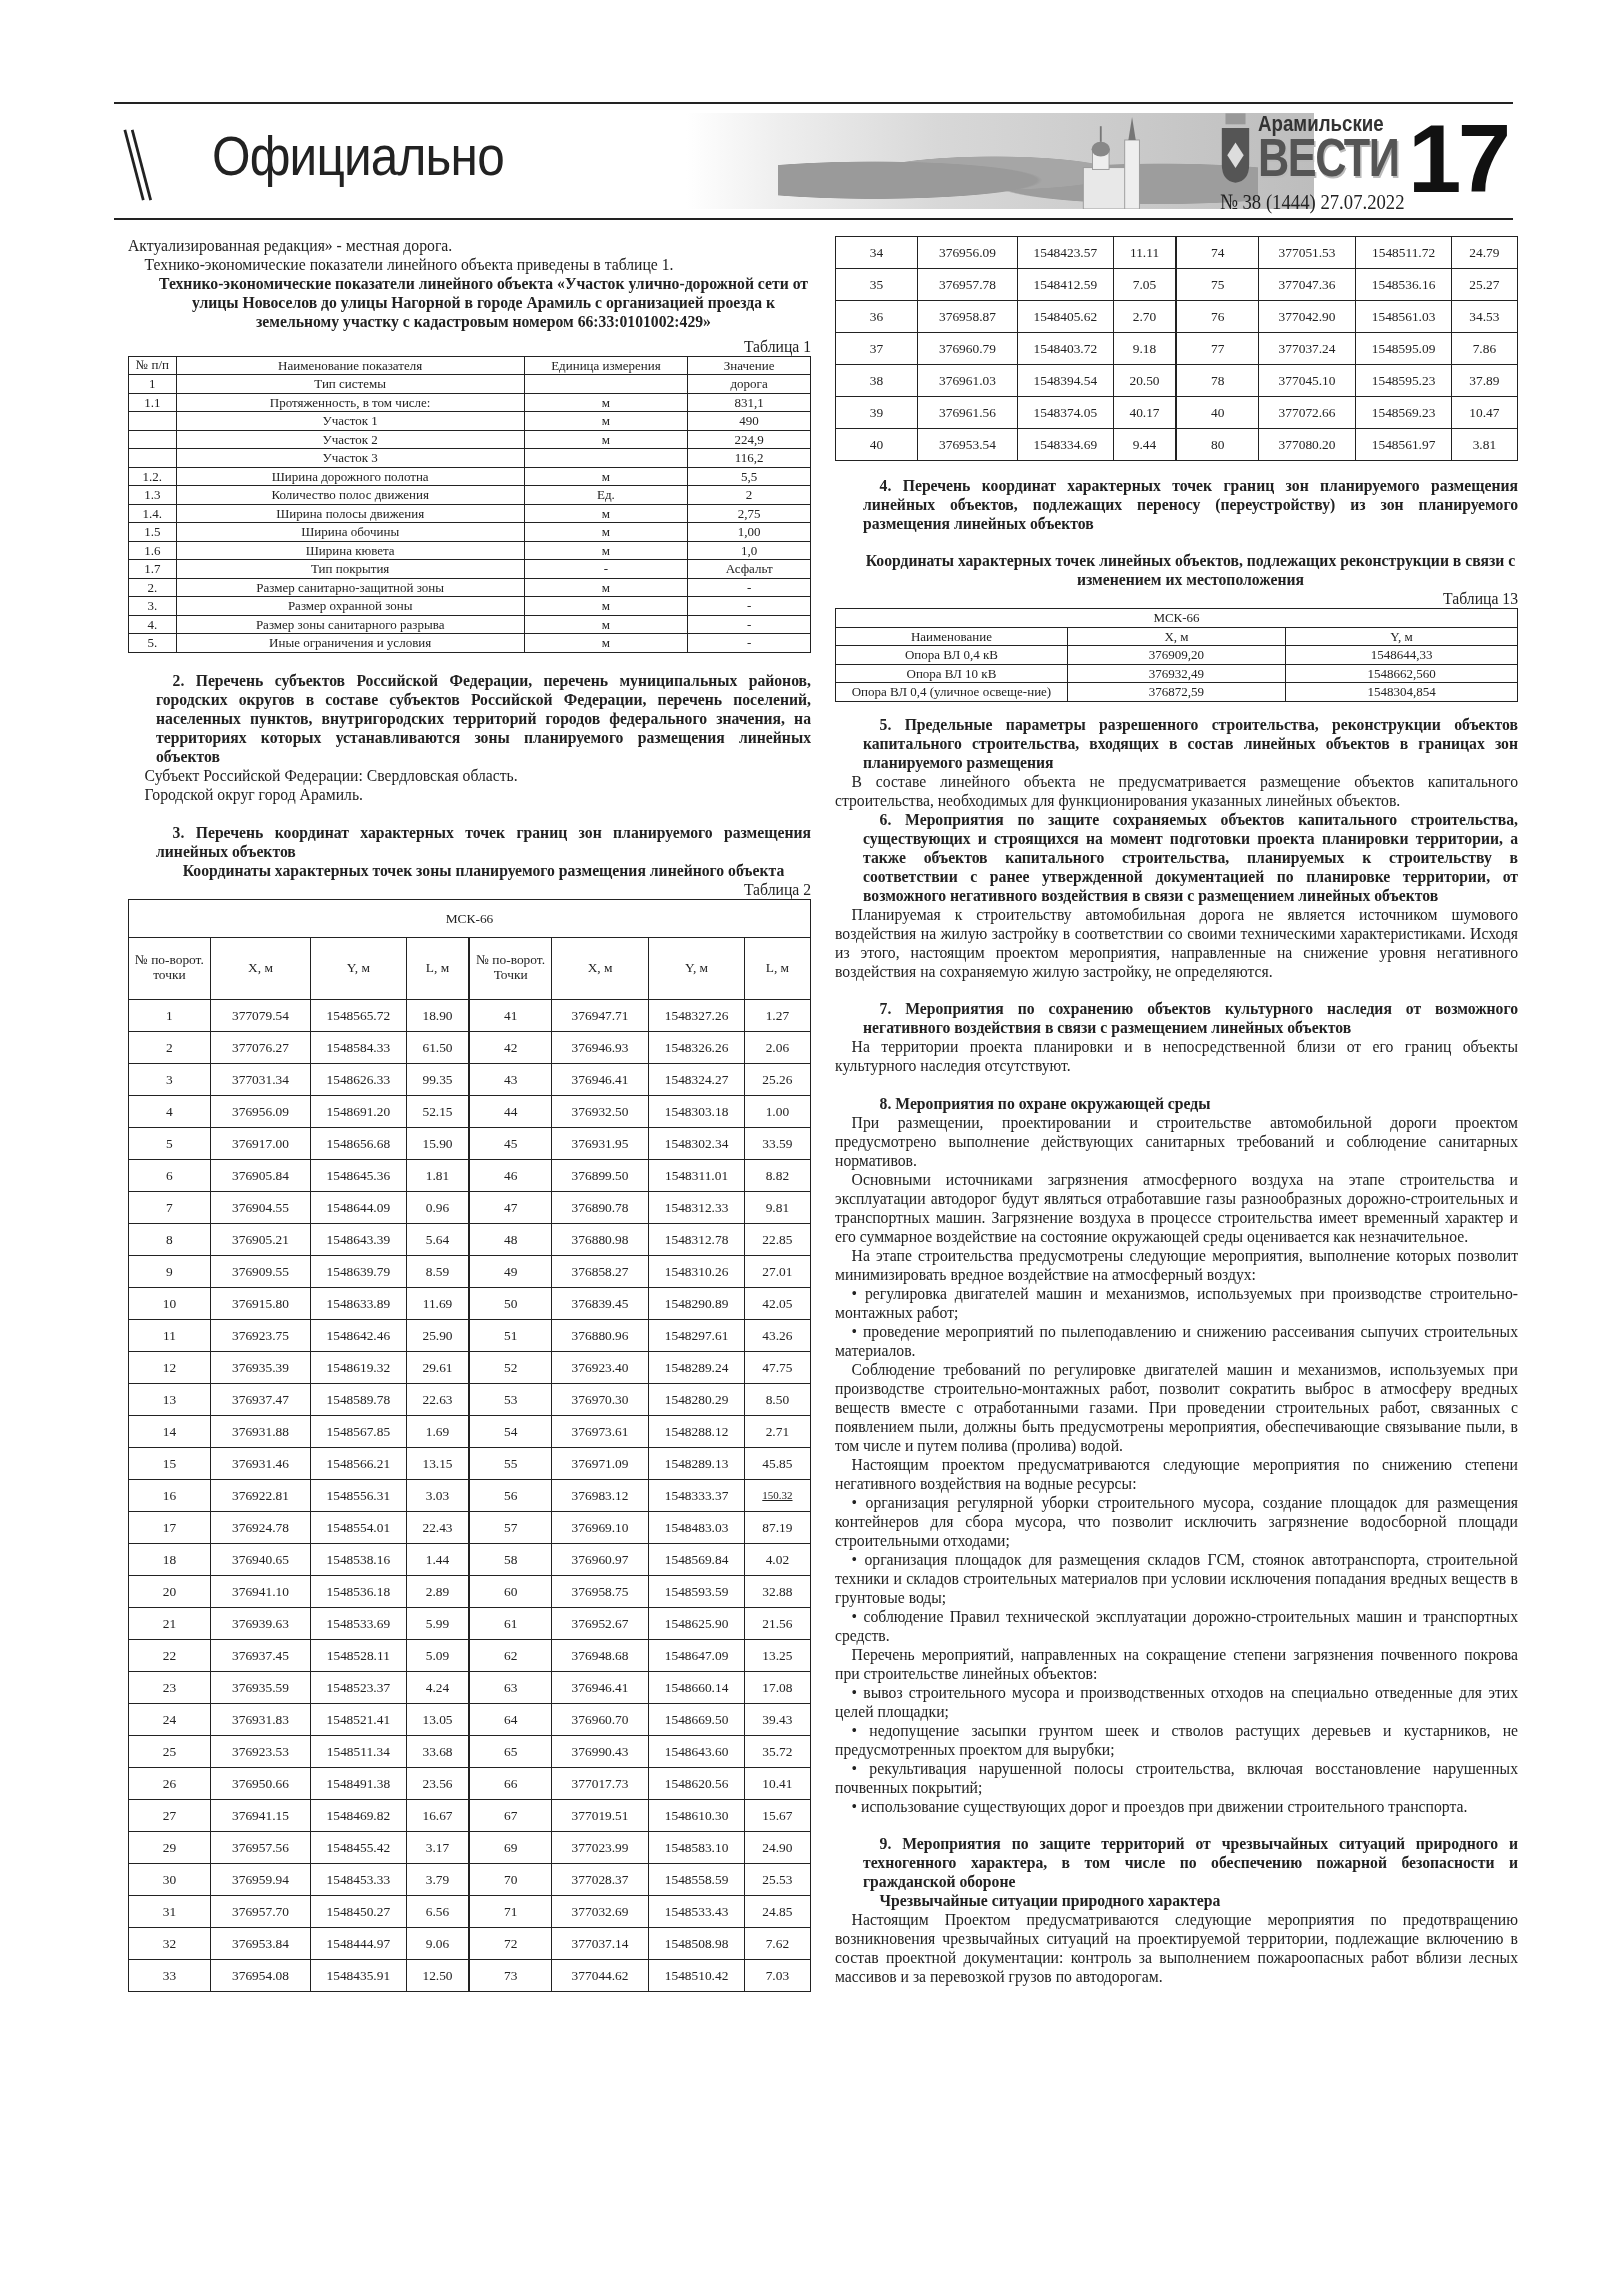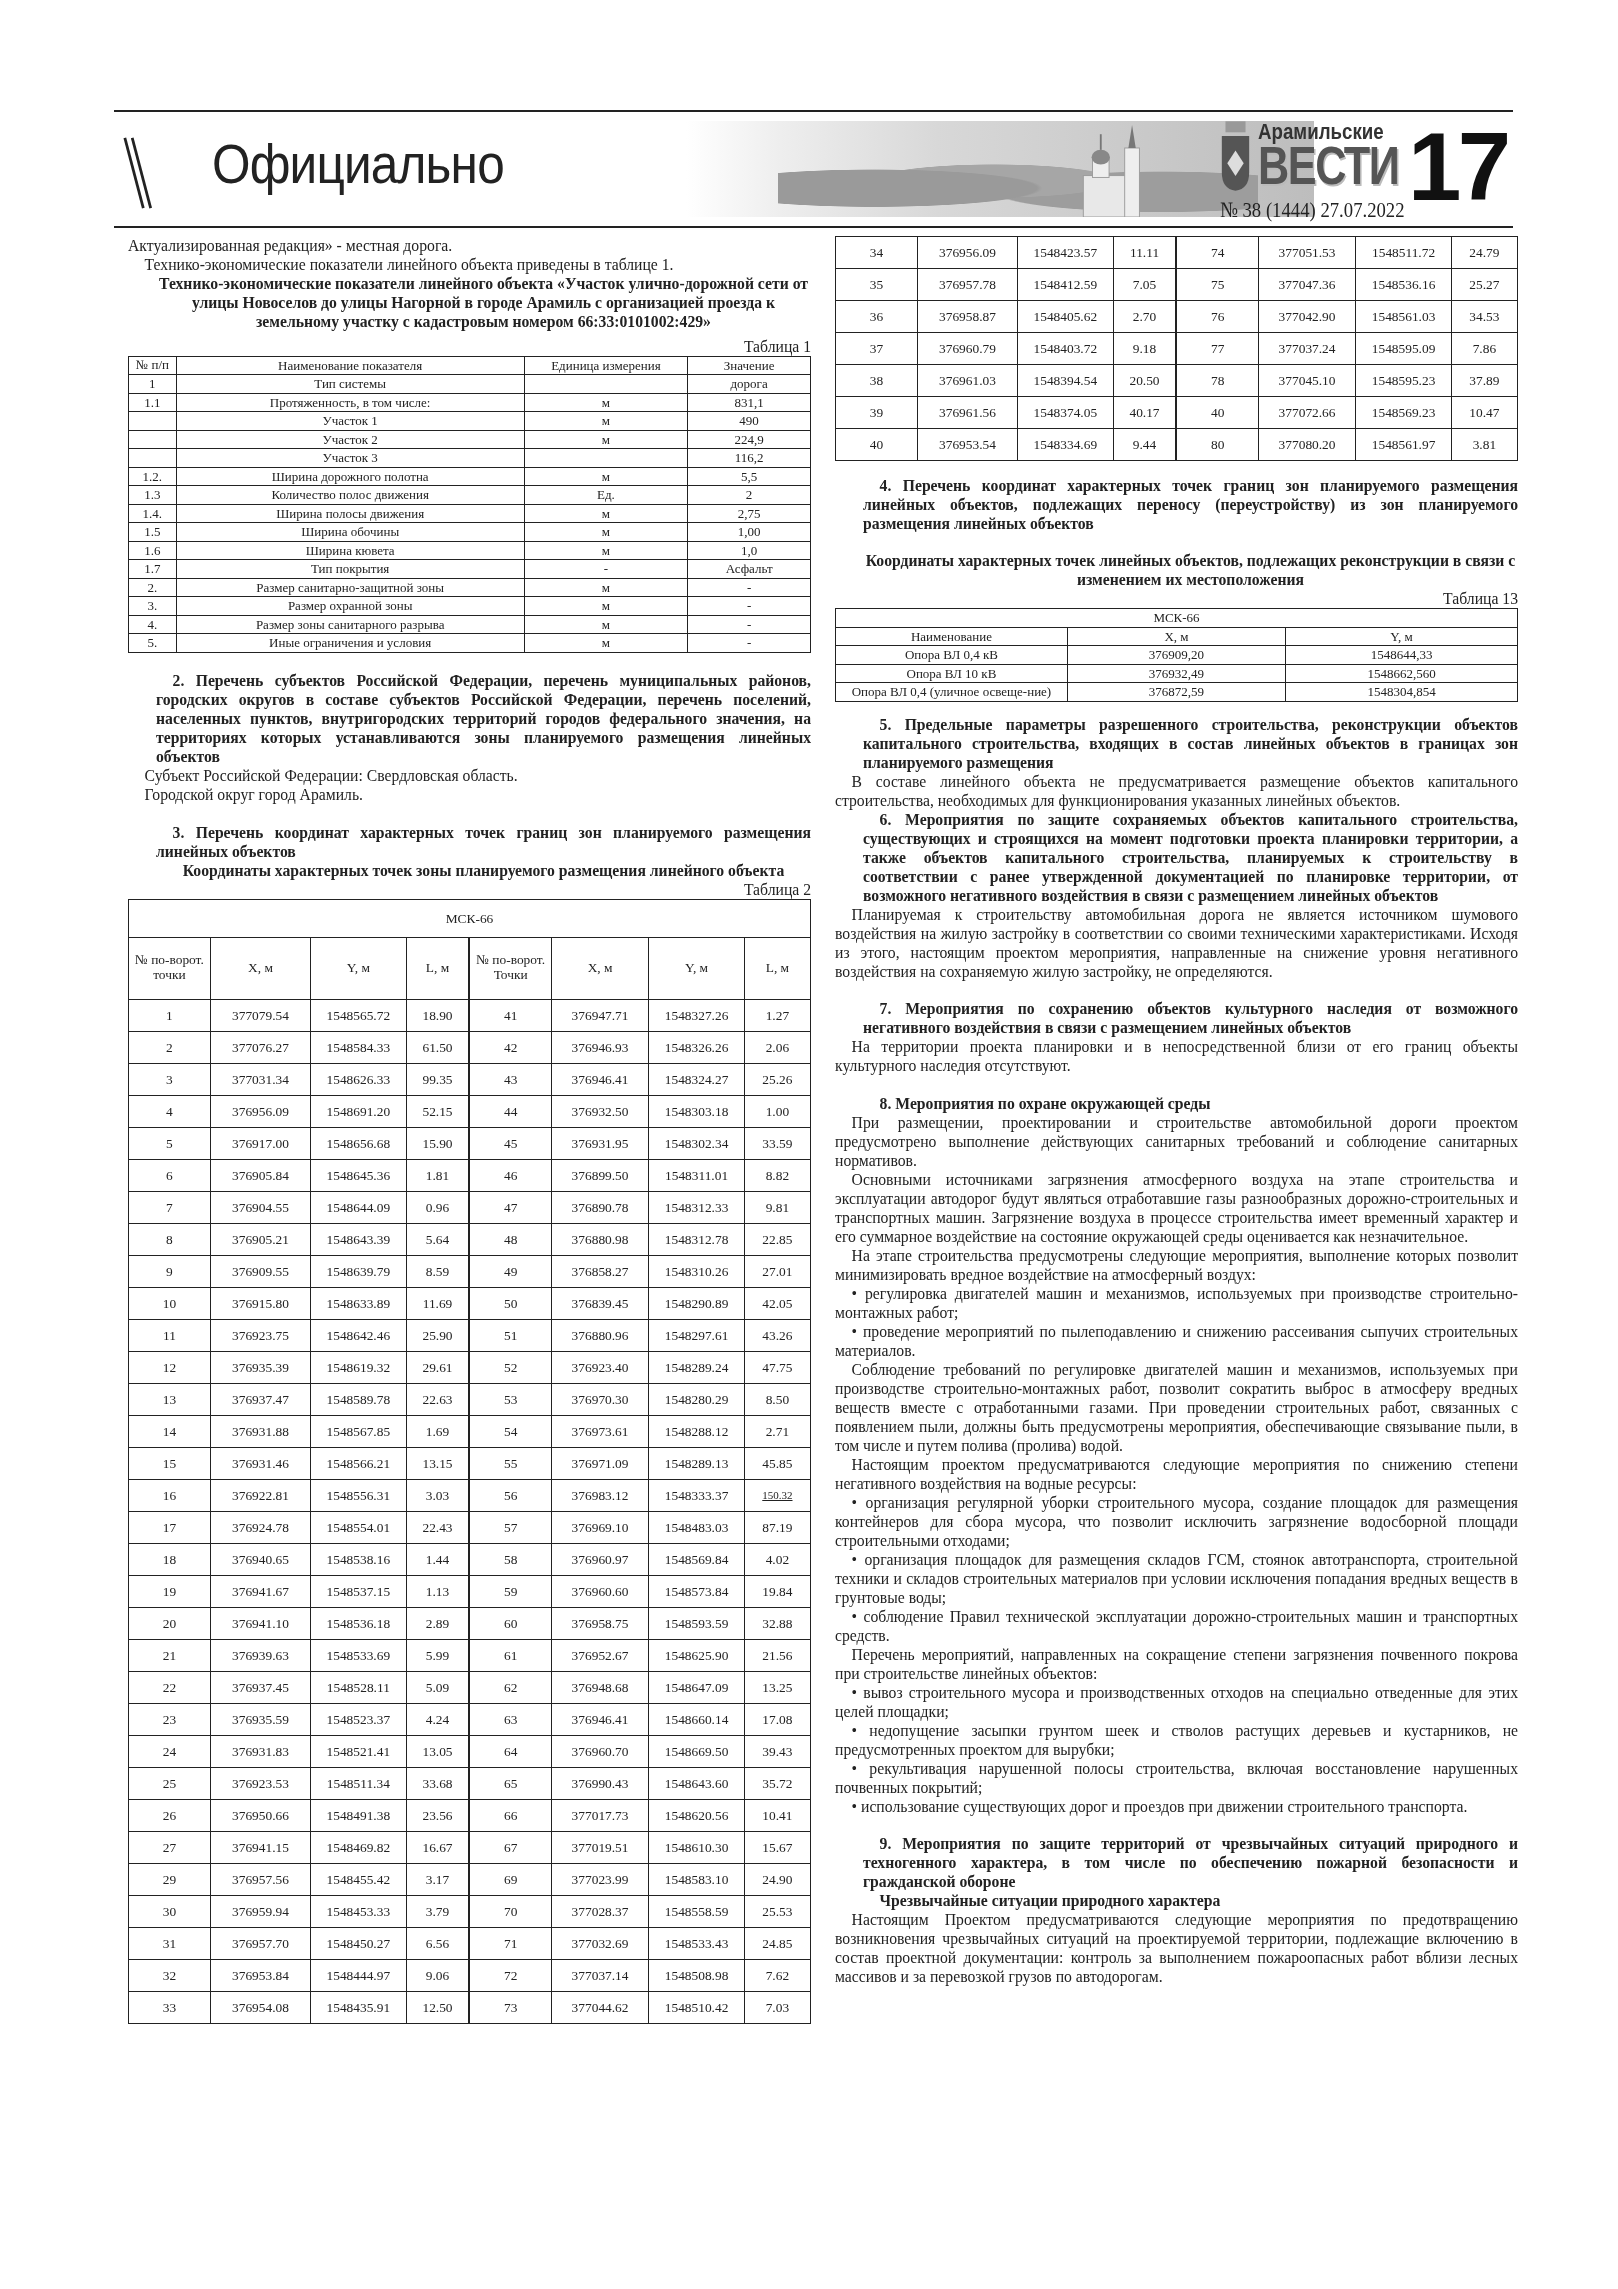--- a/index.html
+++ b/index.html
@@ -1,18 +1,18 @@
 <!DOCTYPE html>
 <html style="font-size:14.8px"><head>
 <meta charset="utf-8">
 <style>
   html, body { margin: 0; padding: 0; background: #fff; }
   body { width: 1619px; height: 2290px; position: relative; overflow: hidden;
          font-family: "Liberation Serif", "DejaVu Serif", serif; color: #222; }
-  .masthead { position: absolute; left: 114px; top: 110px; width: 1399px; height: 114px;
+  .masthead { position: absolute; left: 114px; top: 102px; width: 1399px; height: 114px;
               border-top: 2.8px solid #222; border-bottom: 2.8px solid #222; }
   .slashes { position: absolute; left: 9.2px; top: 24px; width: 29.5px; height: 74px; }
   .section-title { position: absolute; left: 98px; top: 20px; font-family: "Liberation Sans", "DejaVu Sans", sans-serif;
                    font-size: 55px; color: #222; letter-spacing: -0.9px; transform: scaleX(0.9); transform-origin: left; }
   .photo { position: absolute; left: 572px; top: 9.2px; width: 628px; height: 96px;
            background: linear-gradient(90deg, #fff 0%, #eee 15%, #d8d8d8 40%, #cfcfcf 60%, #bdbdbd 100%); overflow: hidden; }
   .photo .trees { position: absolute; left: 92px; bottom: 0; width: 480px; height: 72px;
                   background: radial-gradient(ellipse at 20% 60%, #9a9a9a 0 30%, transparent 31%),
                               radial-gradient(ellipse at 45% 50%, #a6a6a6 0 32%, transparent 33%),
                               radial-gradient(ellipse at 80% 65%, #9d9d9d 0 30%, transparent 31%); }
@@ -400,30 +400,20 @@
           <td>18</td>
           <td>376940.65</td>
           <td>1548538.16</td>
           <td class="sep">1.44</td>
           <td>58</td>
           <td>376960.97</td>
           <td>1548569.84</td>
           <td>4.02</td>
         </tr>
         <tr>
-          <td>19</td>
-          <td>376941.67</td>
-          <td>1548537.15</td>
-          <td class="sep">1.13</td>
-          <td>59</td>
-          <td>376960.60</td>
-          <td>1548573.84</td>
-          <td>19.84</td>
-        </tr>
-        <tr>
           <td>20</td>
           <td>376941.10</td>
           <td>1548536.18</td>
           <td class="sep">2.89</td>
           <td>60</td>
           <td>376958.75</td>
           <td>1548593.59</td>
           <td>32.88</td>
         </tr>
         <tr>

